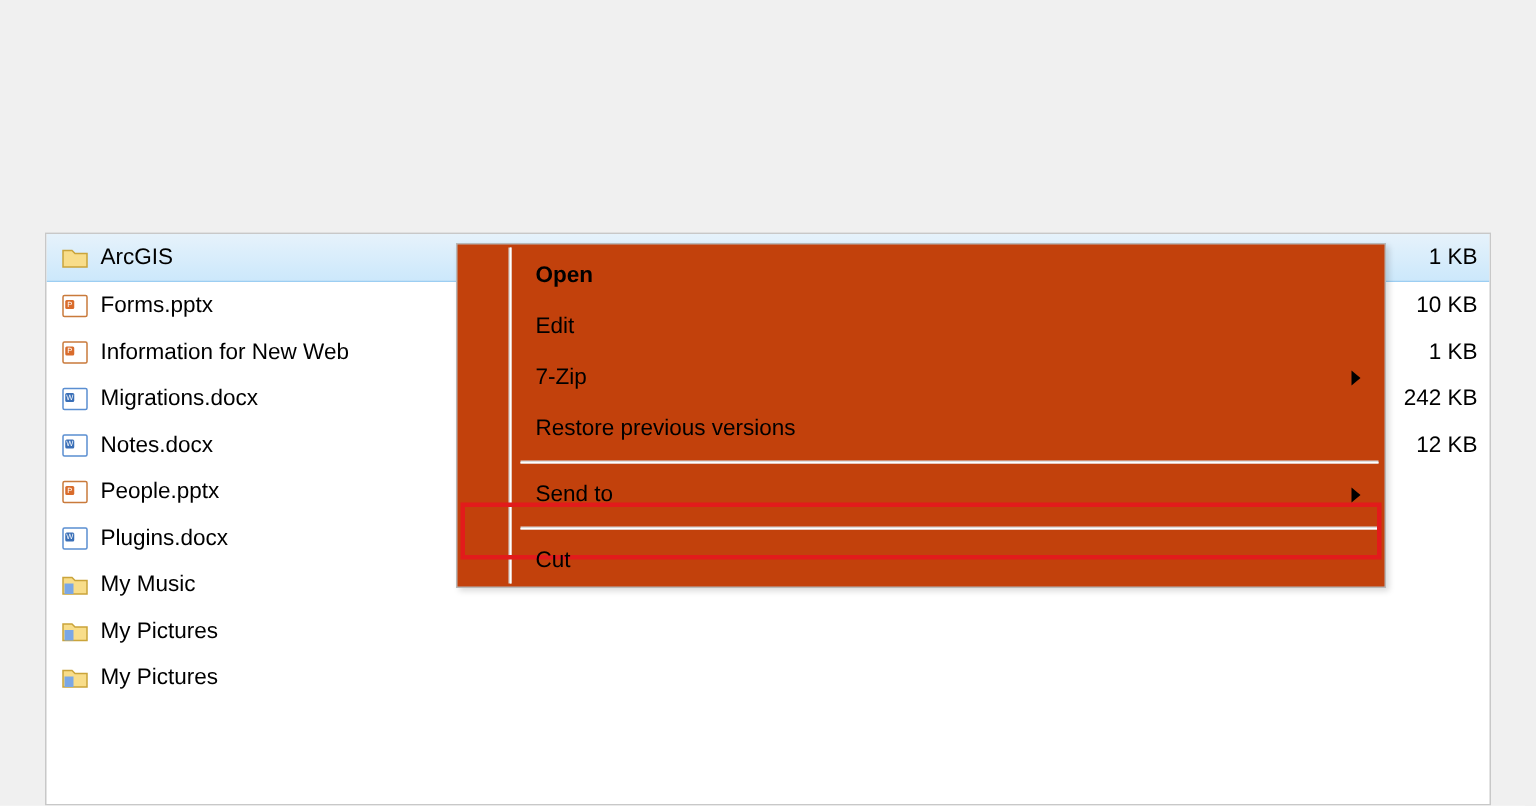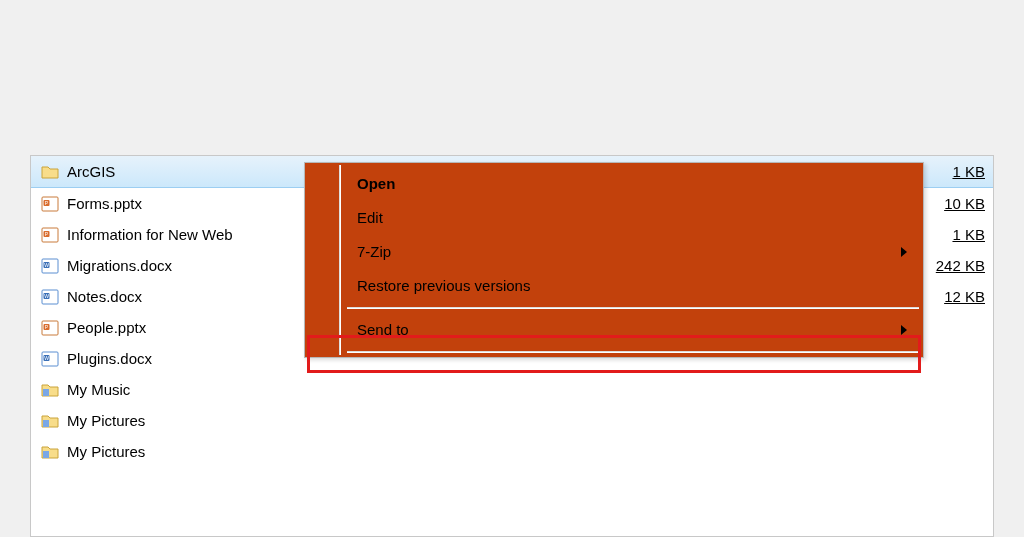--- a/index.html
+++ b/index.html
@@ -54,21 +54,20 @@
     margin-left: 8px;
     white-space: nowrap;
   }
   .row .spacer { flex: 1 1 auto; }
   .row .size {
     flex: 0 0 auto;
     width: 70px;
     text-align: right;
     padding-right: 8px;
     white-space: nowrap;
-    text-decoration: underline;
   }
   .row .date-hidden {
     color: #787878;
     font-size: 13px;
     position: absolute;
     left: 440px;
     opacity: .65;
     white-space: nowrap;
   }
 
@@ -277,15 +276,16 @@
 
     <div class="hl-restore" id="restore-hl" style="top: 172px; height: 38px;"></div>
     <div class="mi" id="mi-restore"><span>Restore previous versions</span></div>
 
     <div class="sep"></div>
 
     <div class="mi"><span>Send to</span><span class="arrow"></span></div>
 
     <div class="sep"></div>
 
+    <div class="mi"><span>Cut</span></div>
   </div>
 
 </div>
 
 </body></html>

